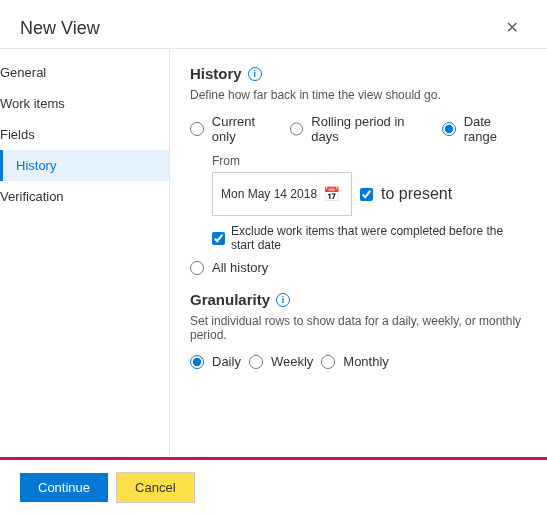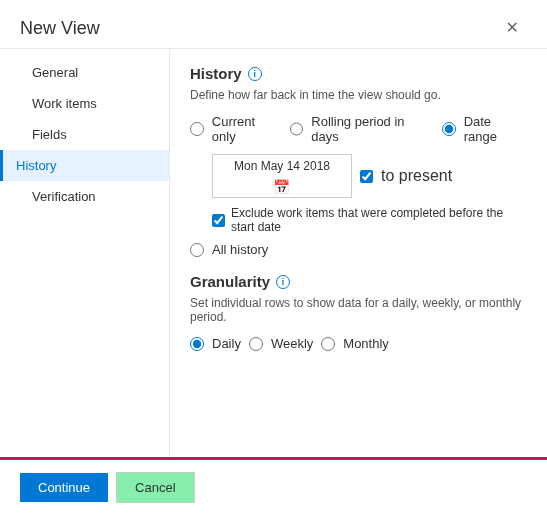--- a/index.html
+++ b/index.html
@@ -44,21 +44,21 @@
     .dialog-body {
       display: flex;
       flex: 1;
     }
     .sidebar {
       width: 170px;
       border-right: 1px solid #e8e8e8;
       padding-top: 8px;
     }
     .sidebar-item {
-      padding: 8px 32px;
+      padding: 8px 0;
       cursor: pointer;
       color: #333;
       font-size: 13px;
     }
     .sidebar-item.active {
       background: #e6f2ff;
       border-left: 3px solid #0078d4;
       color: #0078d4;
       font-weight: 500;
       padding-left: 13px;
@@ -134,21 +134,20 @@
     .date-input {
       border: 1px solid #ccc;
       padding: 4px 8px;
       font-size: 12px;
       display: flex;
       align-items: center;
       gap: 6px;
       background: #fff;
       height: 44px;
       min-width: 140px;
-      flex-direction: column;
     }
     .date-input span {
       color: #333;
     }
     .calendar-icon {
       font-size: 14px;
       color: #555;
     }
     .checkbox-row {
       display: flex;
@@ -180,21 +179,21 @@
     .btn-primary {
       background: #0078d4;
       color: #fff;
       border: none;
       padding: 7px 18px;
       font-size: 13px;
       cursor: pointer;
       font-family: inherit;
     }
     .btn-secondary {
-      background: #86efac;
+      background: #fde047;
       color: #333;
       border: 1px solid #ccc;
       padding: 7px 18px;
       font-size: 13px;
       cursor: pointer;
       font-family: inherit;
     }
   </style>
 </head>
 <body>
@@ -241,20 +240,21 @@
           <input type="radio" name="history" style="">
           <span>Rolling period in days</span>
         </label>
         <label class="radio-item">
           <input type="radio" name="history" checked="" style="">
           <span>Date range</span>
         </label>
       </div>
 
       <div class="date-range-section">
+        <div class="from-label">From</div>
         <div class="date-row">
           <div class="date-input">
             <span>Mon May 14 2018</span>
             <span class="calendar-icon">📅</span>
           </div>
           <input type="checkbox" checked="" style="accent-color: rgb(0, 120, 212); width: 13px; height: 13px;">
           <span class="to-present">to present</span>
         </div>
         <div class="checkbox-row">
           <input type="checkbox" checked="" style="accent-color: rgb(0, 120, 212); width: 13px; height: 13px;">

